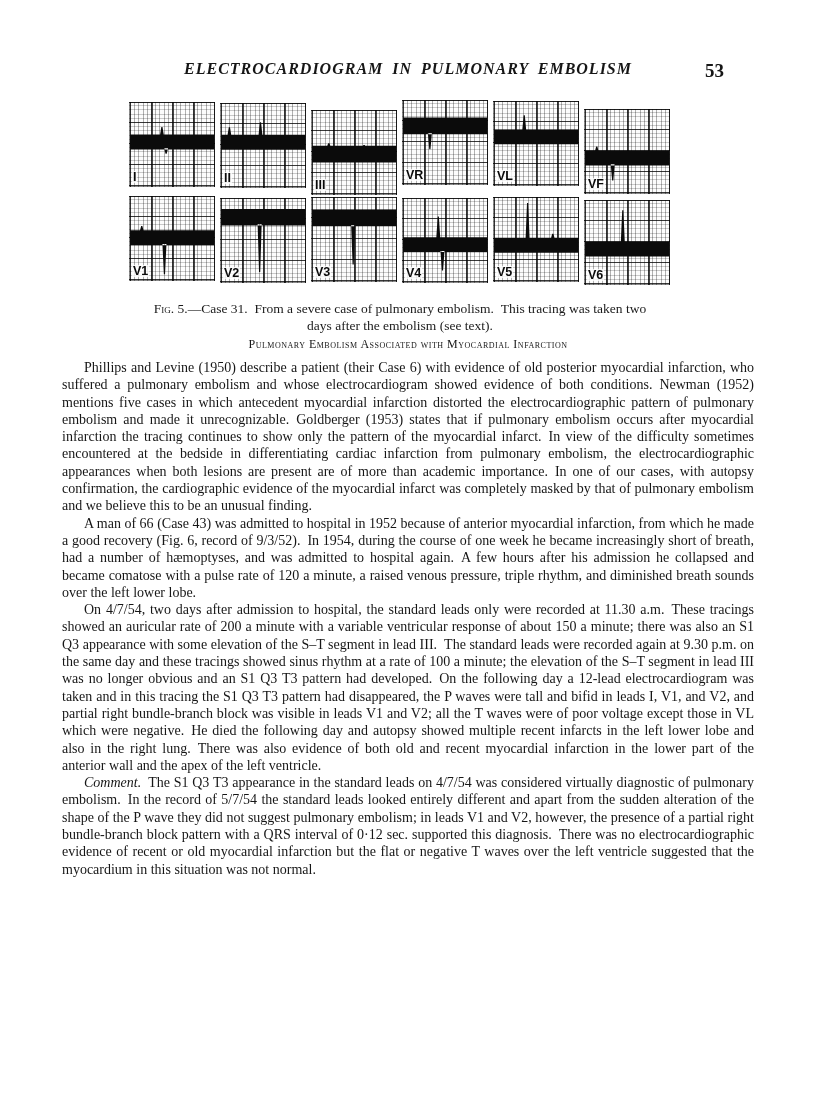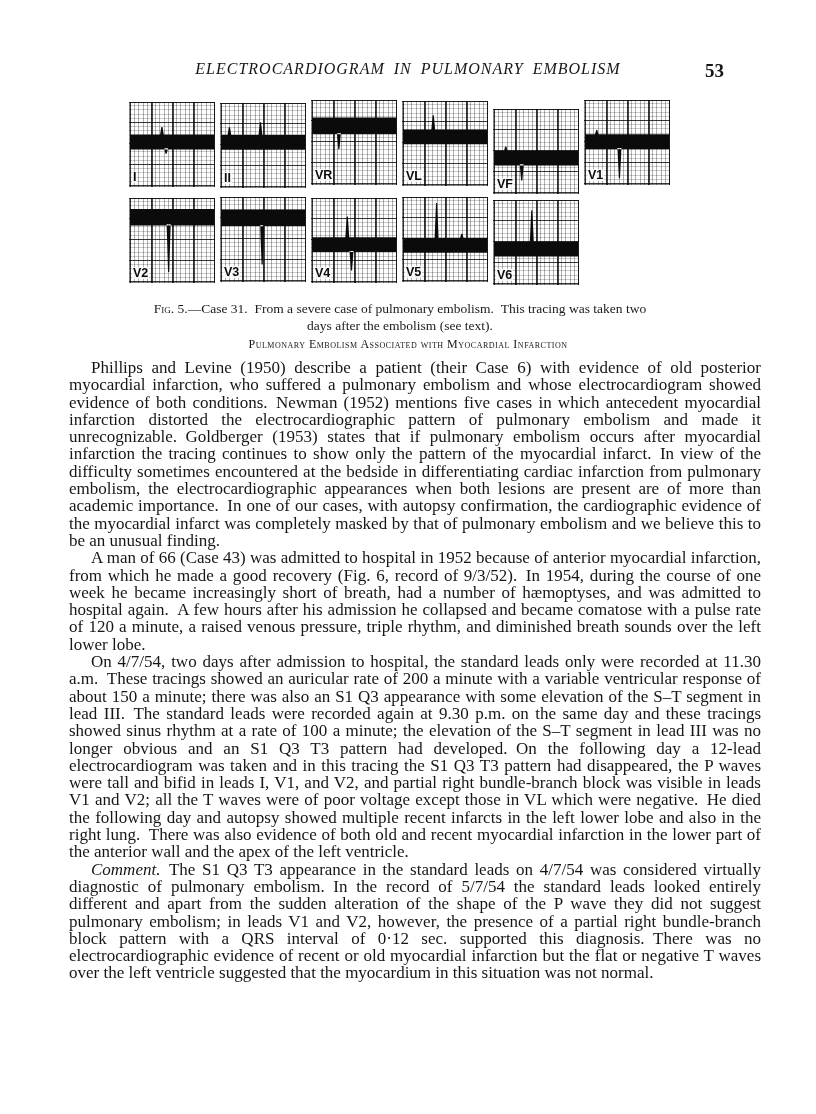--- a/index.html
+++ b/index.html
@@ -11,21 +11,21 @@
     font-family:"Liberation Serif", serif;
     color:#161616;
     overflow:hidden;
   }
   
   .running-head{
     position:absolute;top:60px;left:62px;right:62px;height:20px;
     text-align:center;
   }
   .rh-title{
-    font-style:italic;font-weight:400;font-size:16px;
+    font-style:italic;font-weight:700;font-size:16px;
     letter-spacing:1px;word-spacing:4px;white-space:nowrap;
   }
   .rh-page{
     position:absolute;right:30px;top:0;
     font-size:19px;font-weight:600;
   }
   
   .fig{position:absolute;top:100px;left:129px;width:546px;}
   .panels{display:flex;flex-wrap:wrap;gap:11px 5px;width:546px;}
   .panel{
@@ -52,22 +52,22 @@
   }
   .sc{font-variant:small-caps;}
   
   .section-heading{
     position:absolute;top:337px;left:0;right:0;margin:0;
     text-align:center;font-weight:normal;
     font-variant:small-caps;font-size:12px;letter-spacing:.5px;
   }
   
   .body-text{
-    position:absolute;top:359px;left:69px;width:692px;
-    font-size:17px;line-height:17.3px;text-align:justify;
+    position:absolute;top:359px;left:62px;width:692px;
+    font-size:14px;line-height:17.3px;text-align:justify;
   }
   .body-text p{margin:0;text-indent:22px;}
   .body-text i{font-style:italic;}
 </style>
 </head>
 <body>
 
 <div class="page">
 
   <header class="running-head">
@@ -81,20 +81,26 @@
           <svg viewBox="0 0 100 100" preserveAspectRatio="none">
             <path d="M0 38 H100 V56 H0 Z M35.6 39.5 L37.3 29 L38.7 29 L40.4 39.5 Z M40.6 54.5 L42.3 61 L43.7 61 L45.4 54.5 Z" fill="#0b0b0b"></path>
           </svg>
           <span class="plabel">I</span>
         </div>
         <div class="panel" style="transform: translateY(3px);">
           <svg viewBox="0 0 100 100" preserveAspectRatio="none">
             <path d="M0 37 H100 V55 H0 Z M7.6 38.5 L9.3 28 L10.7 28 L12.4 38.5 Z M44.6 38.5 L46.3 22 L47.7 22 L49.4 38.5 Z" fill="#0b0b0b"></path>
           </svg>
           <span class="plabel">II</span>
+        </div>
+        <div class="panel" style="transform: translateY(10px);">
+          <svg viewBox="0 0 100 100" preserveAspectRatio="none">
+            <path d="M0 42 H100 V62 H0 Z M17.6 43.5 L19.3 39 L20.7 39 L22.4 43.5 Z M59.6 43.5 L61.3 41 L62.7 41 L64.4 43.5 Z" fill="#0b0b0b"></path>
+          </svg>
+          <span class="plabel">III</span>
         </div>
         <div class="panel" style="transform: translateY(0px);">
           <svg viewBox="0 0 100 100" preserveAspectRatio="none">
             <path d="M0 20 H100 V40 H0 Z M29.6 38.5 L31.3 58 L32.7 58 L34.4 38.5 Z" fill="#0b0b0b"></path>
           </svg>
           <span class="plabel">VR</span>
         </div>
         <div class="panel" style="transform: translateY(1px);">
           <svg viewBox="0 0 100 100" preserveAspectRatio="none">
             <path d="M0 33 H100 V51 H0 Z M33.6 34.5 L35.3 16 L36.7 16 L38.4 34.5 Z" fill="#0b0b0b"></path>

